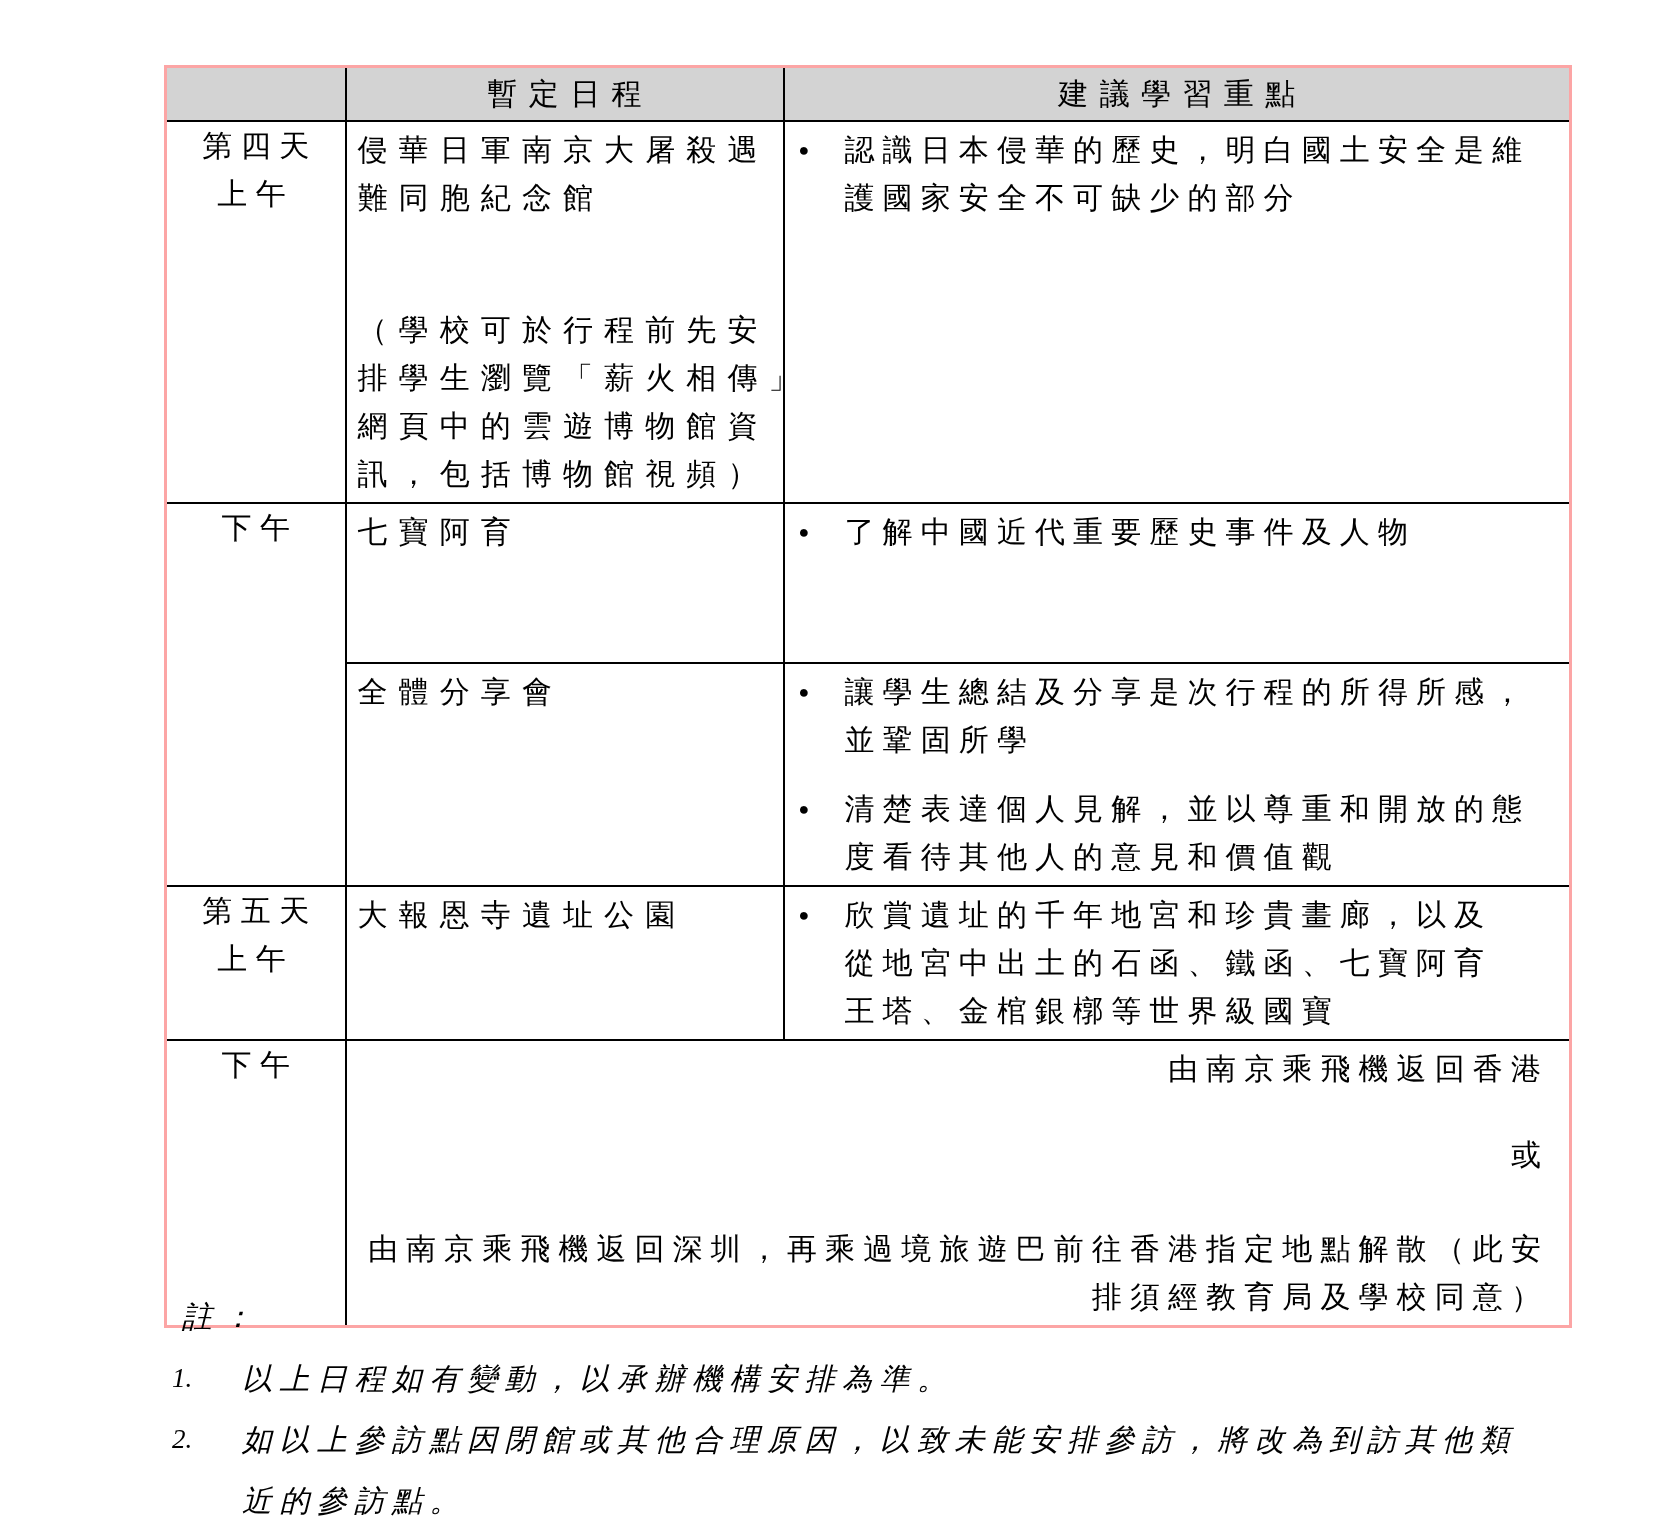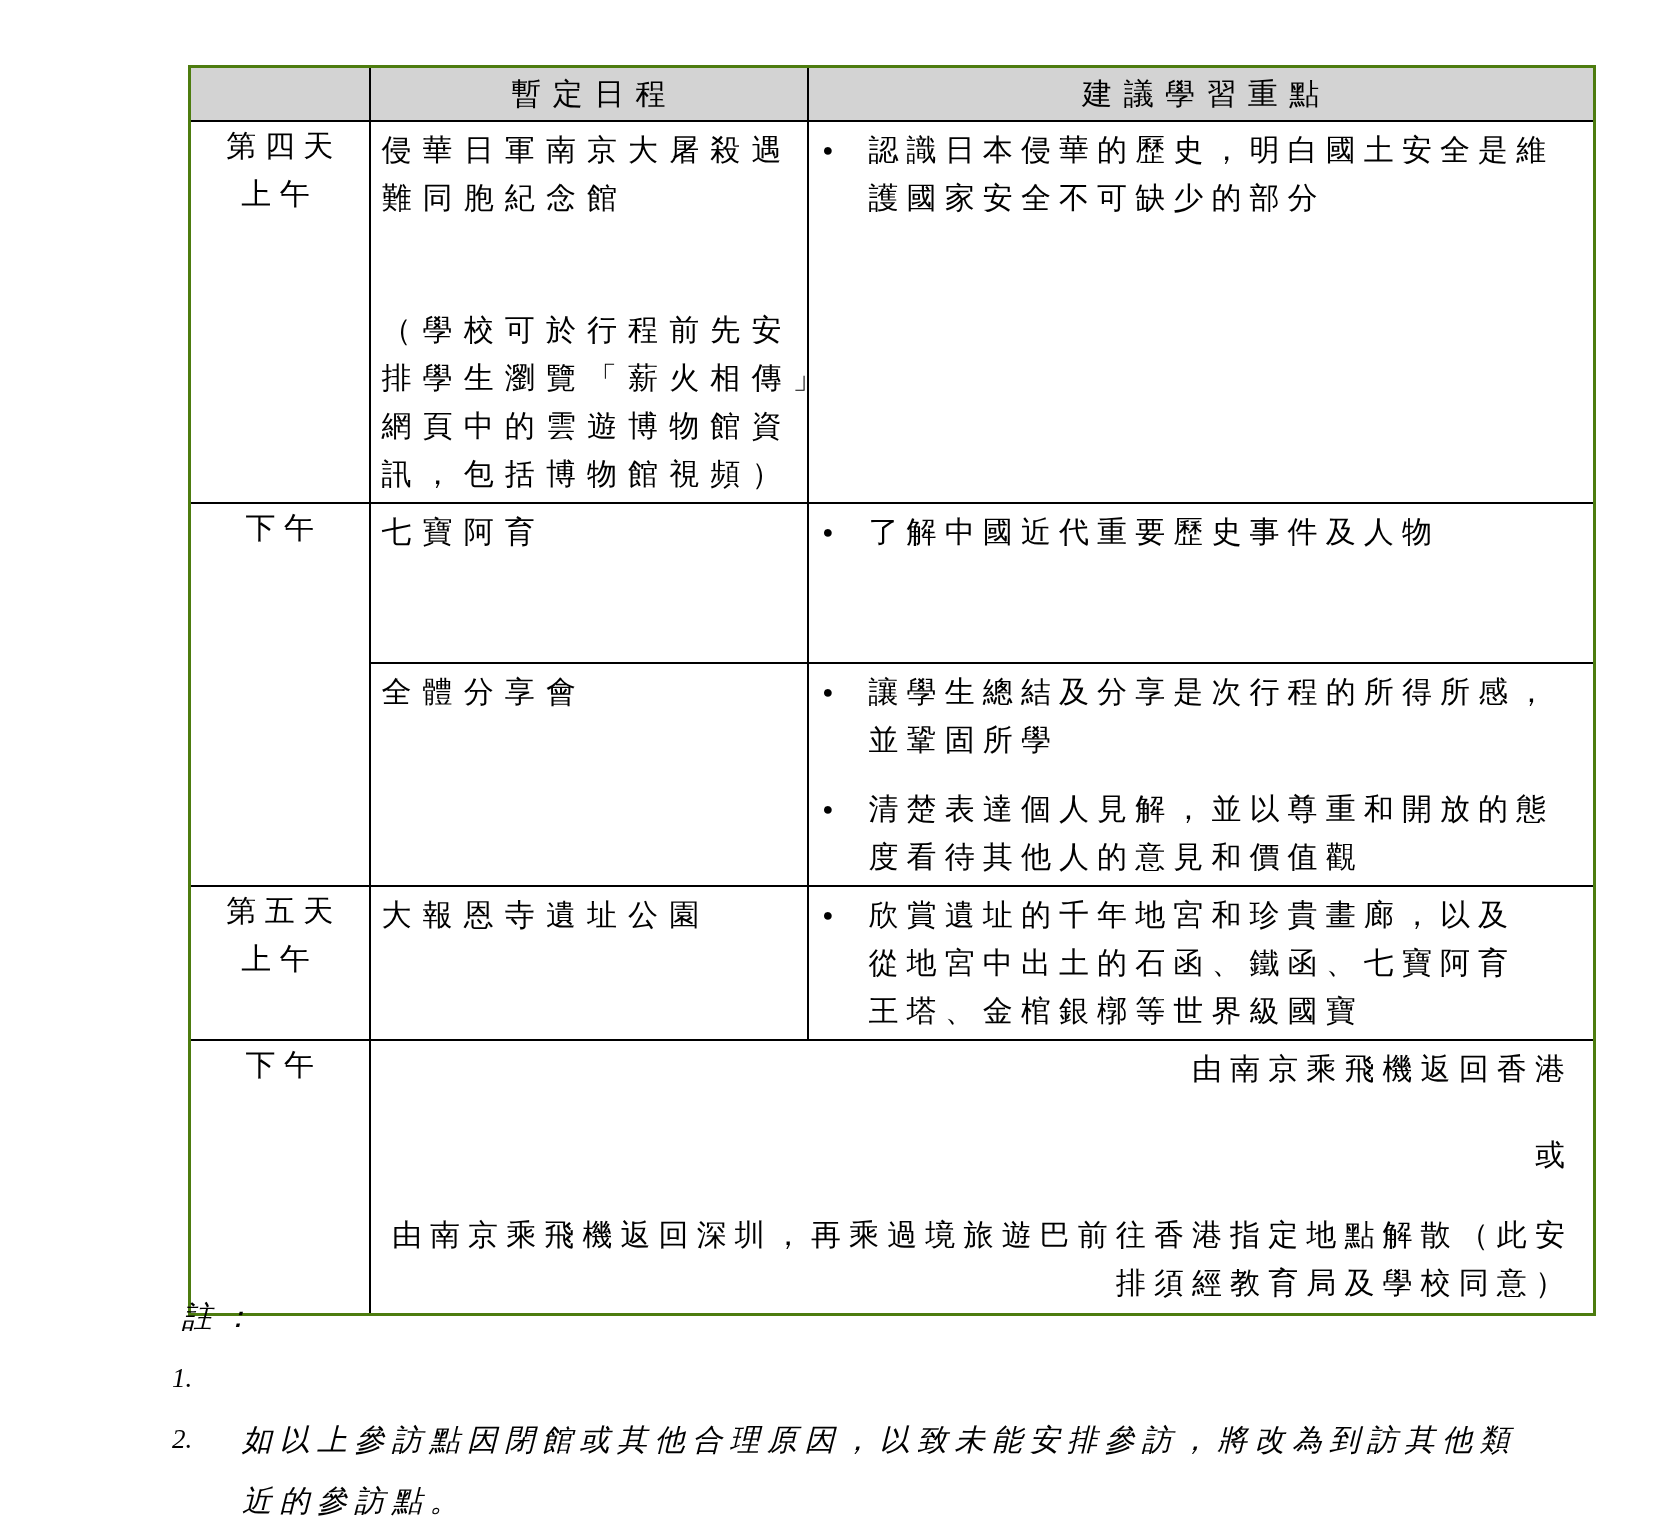--- a/index.html
+++ b/index.html
@@ -2,24 +2,24 @@
 <html><head>
 <meta charset="utf-8">
 <style>
   html,body{margin:0;padding:0;}
   body{
     width:1654px;height:1525px;position:relative;background:#ffffff;
     font-family:"Liberation Serif","DejaVu Serif",serif;color:#000;
     overflow:hidden;
   }
   .doc-table{
-    position:absolute;left:188px;top:65px;
+    position:absolute;left:164px;top:65px;
     border-collapse:collapse;table-layout:fixed;
     width:1405px;
-    border:3px solid #4d7c0f;
+    border:3px solid #fca5a5;
   }
   .doc-table td,.doc-table th{
     border:2px solid #000;
     vertical-align:top;
     padding:0;
     overflow:hidden;
   }
   th.hdr{
     background:#d3d3d3;
     font-weight:normal;
@@ -76,21 +76,21 @@
     line-height:48px;
     padding:4px 20px 4px 11px;
   }
   .merged .txt{
     display:block;
     white-space:pre;
     letter-spacing:0.27em;
     text-align:right;
   }
   .merged .p2{margin-top:38px;}
-  .merged .p3{margin-top:34px;font-family:Liberation Mono, monospace;}
+  .merged .p3{margin-top:46px;}
   .notes{
     position:absolute;left:172px;top:1292px;width:1420px;
     font-style:italic;
     font-size:30px;
   }
   .notes-label{
     line-height:50px;
     letter-spacing:0.35em;
     padding-left:10px;
   }
@@ -203,19 +203,20 @@
 排須經教育局及學校同意）</span>
     </td>
   </tr>
 </tbody>
   </table>
 
 <div class="notes">
   <div class="notes-label">註：</div>
   <div class="note-item first">
     <span class="note-num">1.</span>
+    <span class="note-text">以上日程如有變動，以承辦機構安排為準。</span>
   </div>
   <div class="note-item">
     <span class="note-num">2.</span>
     <span class="note-text">如以上參訪點因閉館或其他合理原因，以致未能安排參訪，將改為到訪其他類
 近的參訪點。</span>
   </div>
 </div>
 
 </body></html>

